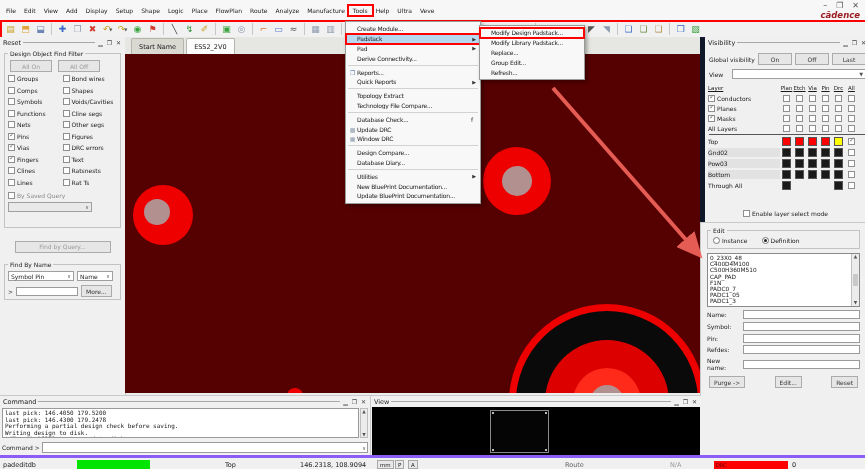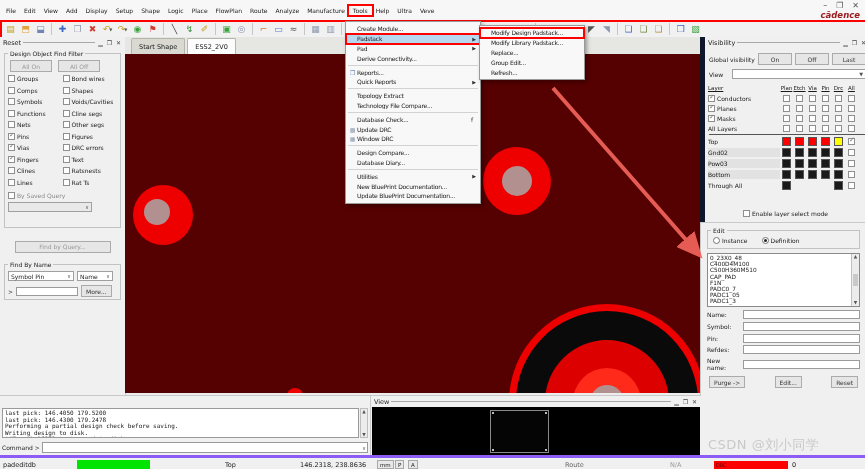--- a/index.html
+++ b/index.html
@@ -315,21 +315,21 @@
       </div>
       <div style="display:flex;gap:3px;margin-top:4px;align-items:center">
         <span>&gt;</span>
         <span class="inp" style="width:62px"></span>
         <span class="btn">More...</span>
       </div>
     </fieldset>
   </div>
 
   <div class="abs" id="tabstrip">
-      <div class="tab">Start Shape</div>
+      <div class="tab">Start Name</div>
       <div class="tab act">ESS2_2V0</div>
     </div>
   <div class="abs" id="canvas">
     <div class="pad" style="left:8px;top:131px;width:60px;height:60px;background:#ee0000"></div>
     <div class="pad" style="left:19px;top:145px;width:26px;height:26px;background:#b29090"></div>
     <div class="pad" style="left:281px;top:55px;width:62px;height:62px;background:#ee0000"></div>
     <div class="pad" style="left:299px;top:76px;width:24px;height:24px;background:#b29090"></div>
     <div class="pad" style="left:358px;top:93px;width:68px;height:68px;background:#ee0000"></div>
     <div class="pad" style="left:377px;top:112px;width:30px;height:30px;background:#b29090"></div>
     <div class="pad" style="left:384px;top:250px;width:196px;height:196px;background:#ee0000"></div>
@@ -535,20 +535,27 @@
         </div>
       </div>
     <div style="display:flex;justify-content:space-between;margin:5px 8px 0 8px">
       <span class="btn">Purge -&gt;</span>
       <span class="btn">Edit...</span>
       <span class="btn">Reset</span>
     </div>
   </div>
 
   <div class="abs panel" id="cmd">
+    <div class="pt">
+      <span>Command</span>
+      <span class="ln"></span>
+      <span class="wb">▁</span>
+      <span class="wb">❐</span>
+      <span class="wb">✕</span>
+    </div>
     <div id="cmdtxt">
         <div>last pick:  146.4050 179.5200</div>
         <div>last pick:  146.4300 179.2478</div>
         <div>Performing a partial design check before saving.</div>
         <div>Writing design to disk.</div>
         <div>'#Taaaabs16272.tmp' saved to disk.</div>
       </div>
     <div class="vsb" style="right:2px;top:12px;height:30px">
       <span>▲</span>
       <span>▼</span>
@@ -576,21 +583,21 @@
         <span class="cdot" style="left:1px;bottom:1px"></span>
         <span class="cdot" style="right:1px;bottom:1px"></span>
       </div>
     </div>
   </div>
 
   <div class="abs" id="statusbar">
     <span class="s" style="left:3px">padeditdb</span>
     <span id="greenbar"></span>
     <span class="s" style="left:225px">Top</span>
-    <span class="s" style="left:300px">146.2318, 238.8636</span>
+    <span class="s" style="left:300px">146.2318, 108.9094</span>
     <span class="minibtn" style="left:377px">mm</span>
     <span class="minibtn" style="left:395px">P</span>
     <span class="minibtn" style="left:408px">A</span>
     <span class="s" style="left:565px;color:#666">Route</span>
     <span class="s" style="left:670px;color:#999">N/A</span>
     <span id="drcbar">DRC</span>
     <span class="s" style="left:792px">0</span>
   </div>
 
   <div class="tmenu" id="tools-menu" style="left: 345px;">
@@ -685,21 +692,20 @@
       <div class="tmr">
         <span class="mi"></span>
         <span class="ml">Group Edit...</span>
       </div>
       <div class="tmr">
         <span class="mi"></span>
         <span class="ml">Refresh...</span>
       </div>
     </div>
 
-  <div class="abs" id="watermark">CSDN @刘小同学</div>
 
   <svg class="overlay" width="865" height="469">
     <defs>
       <marker id="ah" markerWidth="7" markerHeight="6" refX="1" refY="3" orient="auto">
         <path d="M0,0 L6.5,3 L0,6 Z" fill="#f2645c"></path>
       </marker>
     </defs>
     <line x1="553" y1="88" x2="688" y2="242" stroke="#f2645c" stroke-width="4" opacity="0.92" marker-end="url(#ah)"></line>
   </svg>
 

